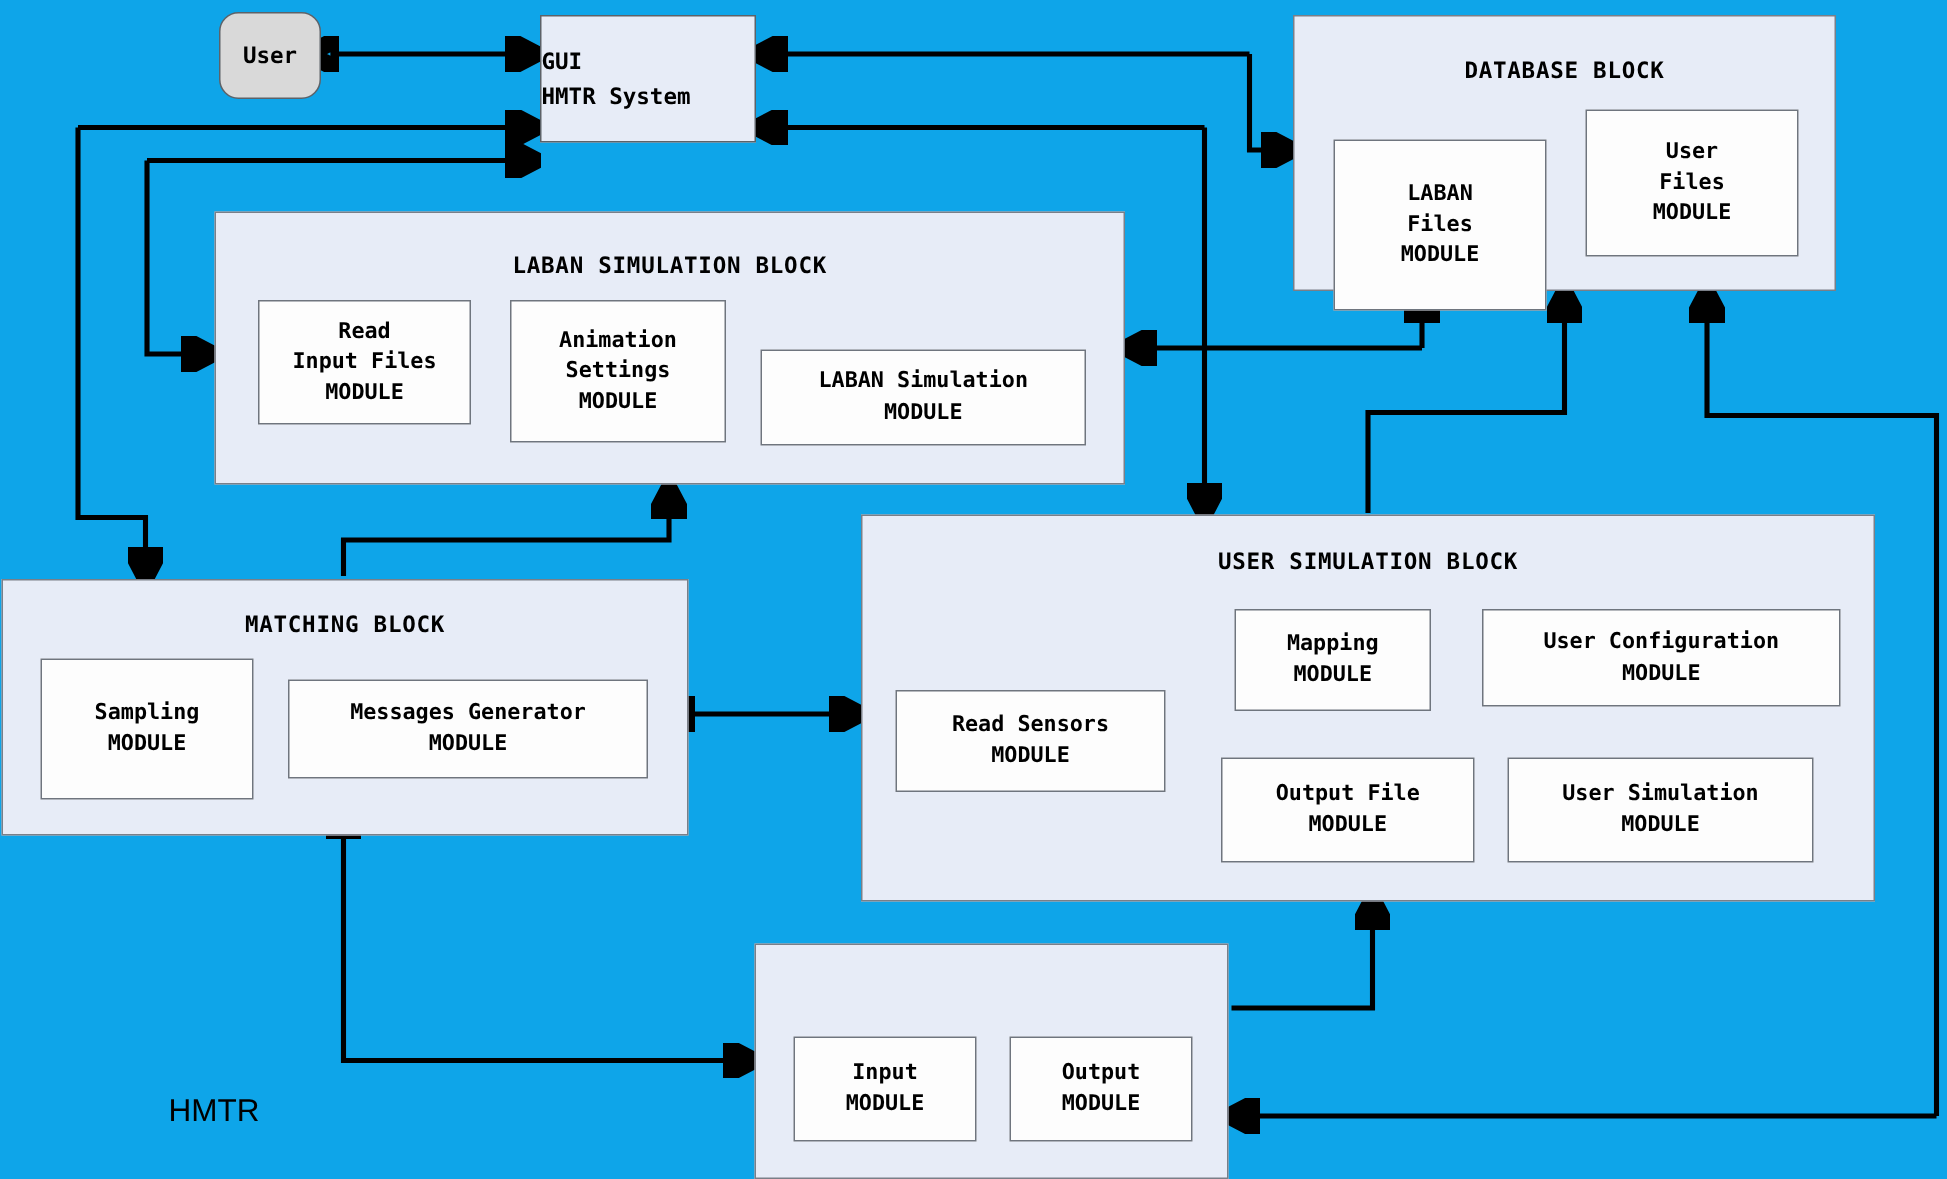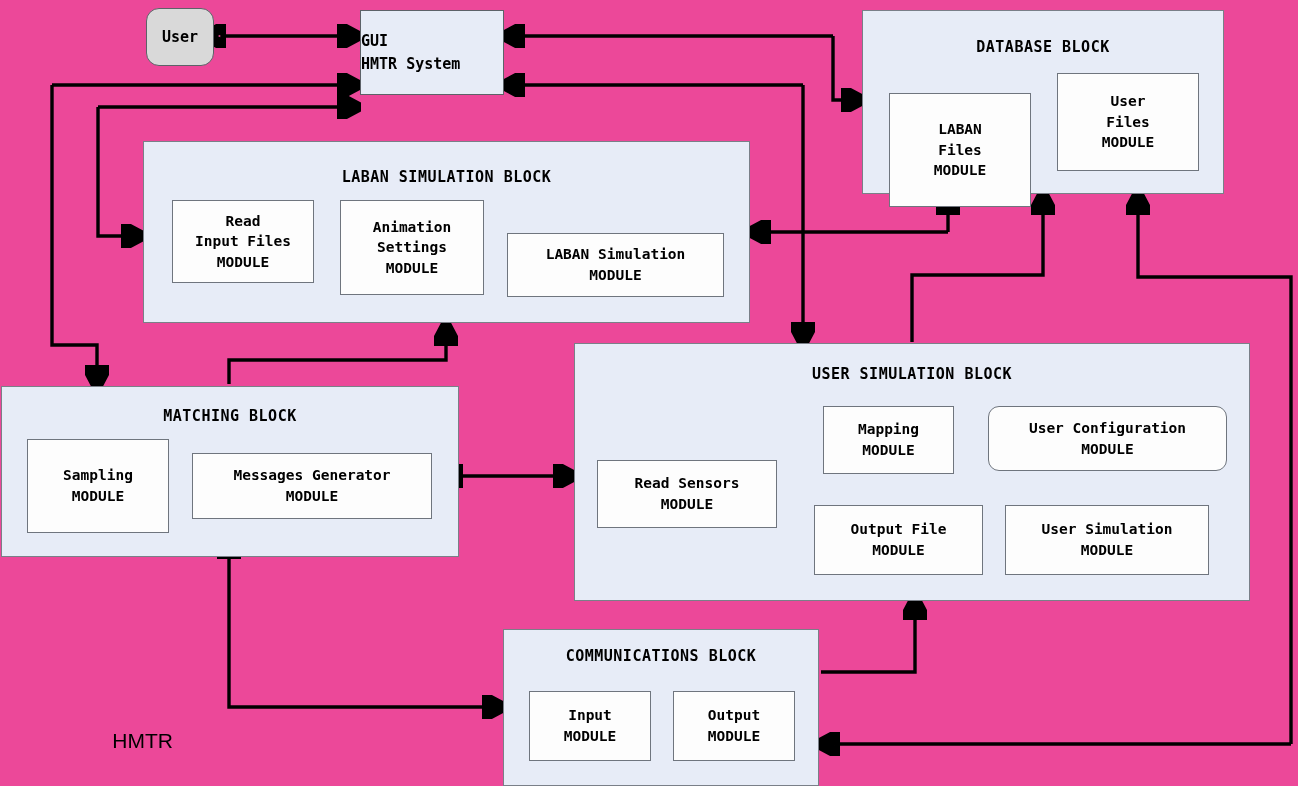--- a/index.html
+++ b/index.html
@@ -1,17 +1,17 @@
 <!DOCTYPE html>
 <html><head>
 <meta charset="utf-8">
 <style>
   html,body{margin:0;padding:0;background:#ffffff;}
   body{width:1298px;height:786px;font-family:"DejaVu Sans Mono",monospace;}
-  #stage{position:relative;width:1298px;height:786px;overflow:hidden;background:#ec4899;}
+  #stage{position:relative;width:1298px;height:786px;overflow:hidden;background:#0ea5e9;}
 
   .block{
     position:absolute;
     background:#e7ecf7;
     border:1.5px solid #7a7f88;
     box-sizing:border-box;
   }
   .block-title{
     position:absolute;left:0;right:0;
     text-align:center;
@@ -200,36 +200,35 @@
   <div class="block" style="left:574px;top:343px;width:676px;height:258px;">
     <div class="block-title" style="top:21px;">USER SIMULATION BLOCK</div>
     <div class="module" style="left:22px;top:116px;width:180px;height:68px;">
       <span class="ln">Read Sensors</span>
       <span class="ln">MODULE</span>
     </div>
     <div class="module" style="left:248px;top:62px;width:131px;height:68px;">
       <span class="ln">Mapping</span>
       <span class="ln">MODULE</span>
     </div>
-    <div class="module" style="left:413px;top:62px;width:239px;height:65px;border-radius:11px;">
+    <div class="module" style="left:413px;top:62px;width:239px;height:65px;">
       <span class="ln">User Configuration</span>
       <span class="ln">MODULE</span>
     </div>
     <div class="module" style="left:239px;top:161px;width:169px;height:70px;">
       <span class="ln">Output File</span>
       <span class="ln">MODULE</span>
     </div>
     <div class="module" style="left:430px;top:161px;width:204px;height:70px;">
       <span class="ln">User Simulation</span>
       <span class="ln">MODULE</span>
     </div>
   </div>
 
   <div class="block" style="left:503px;top:629px;width:316px;height:157px;">
-    <div class="block-title" style="top:17px;">COMMUNICATIONS BLOCK</div>
     <div class="module" style="left:25px;top:61px;width:122px;height:70px;">
       <span class="ln">Input</span>
       <span class="ln">MODULE</span>
     </div>
     <div class="module" style="left:169px;top:61px;width:122px;height:70px;">
       <span class="ln">Output</span>
       <span class="ln">MODULE</span>
     </div>
   </div>
 

